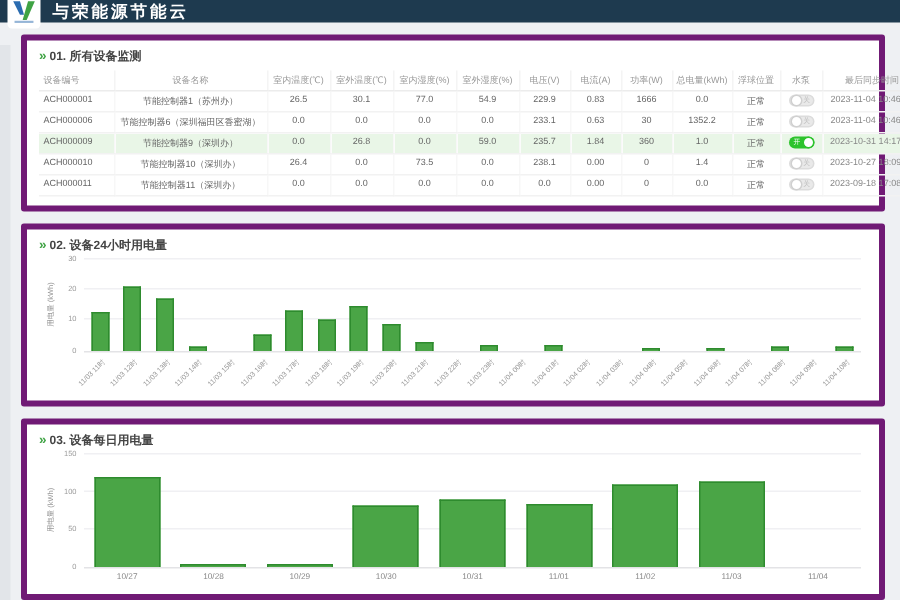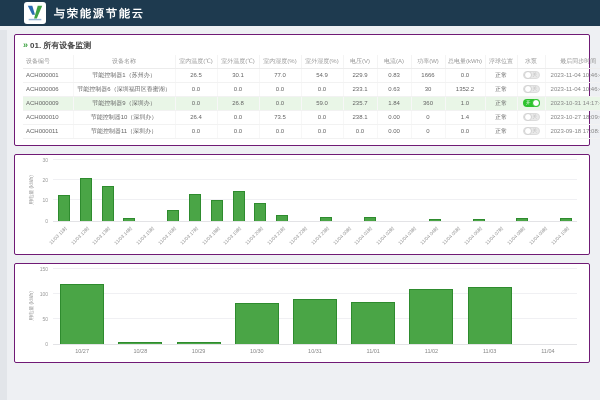--- a/index.html
+++ b/index.html
@@ -1,28 +1,28 @@
 <!DOCTYPE html>
 <html style="--header-bg: #1e3a4f; --accent: #3fa344; --bar: #4aa546; --bar-border: #2e8b2e; --toggle-on: #2dc32d; --row-hl: #e9f6e7;"><head>
 <meta charset="utf-8">
 <style>
   * { margin:0; padding:0; box-sizing:border-box; }
   html,body { width:600px; height:400px; overflow:hidden; }
   body { font-family:"Liberation Sans", sans-serif; background:#eef0f3; color:#555; }
 
   
-  header { height:26px; background:var(--header-bg,#1e3a4f); display:flex; align-items:center; padding:0 24px; }
+  header { height:15px; background:var(--header-bg,#1e3a4f); display:flex; align-items:center; padding:0 5px; }
   .logo { width:22px; height:22px; background:#fff; border-radius:3px; margin-right:8px; display:flex; align-items:center; justify-content:center; flex:none; }
   .app-title { color:#fff; font-size:11px; font-weight:bold; letter-spacing:2px; }
   .company { margin-left:auto; color:#dde6ec; font-size:7.5px; }
 
   
   .leftrail { position:absolute; left:0; top:30px; width:7px; height:370px; background:#e2e5e9; }
   main { padding:8px 10px 0 14px; }
-  .card { background:#fff; border:1px solid #701a75; border-radius:2px; padding:5px 8px 6px 8px; margin-bottom:8px; }
+  .card { background:#fff; border:4px solid #701a75; border-radius:2px; padding:5px 8px 6px 8px; margin-bottom:8px; }
   .sec-title { font-size:8px; font-weight:bold; color:#444; margin-bottom:4px; }
   .chev { color:var(--accent,#3fa344); font-size:9px; margin-right:2px; }
 
   
   table { width:100%; border-collapse:collapse; table-layout:fixed; font-size:6px; }
   th { color:#999; font-weight:normal; height:13px; border-bottom:1px solid #ececec; border-right:1px solid #f4f4f4; text-align:center; overflow:hidden; white-space:nowrap; }
   td { color:#666; height:14px; text-align:center; border-bottom:1px solid #f2f2f2; border-right:1px solid #f7f7f7; overflow:hidden; white-space:nowrap; }
   th:last-child, td:last-child { border-right:none; }
   td:first-child, th:first-child { text-align:left; padding-left:3px; }
   tr.hl td { background:var(--row-hl,#e9f6e7); }
@@ -195,20 +195,21 @@
                 <span class="knob"></span>
                 <span class="tlab">关</span>
               </span></td>
             <td class="sync">2023-09-18 17:08:12</td>
           </tr>
         </tbody>
     </table>
   </section>
 
   <section class="card">
+    <div class="sec-title"><span class="chev">»</span><span>02. 设备24小时用电量</span></div>
     <div class="chart">
         <div class="plot" style="height: 62px;">
           <div class="ylabel">用电量 (kWh)</div>
           <div class="ytick" style="bottom: 0%;">0</div>
           <div class="grid" style="bottom: 33.3333%;"></div>
           <div class="ytick" style="bottom: 33.3333%;">10</div>
           <div class="grid" style="bottom: 66.6667%;"></div>
           <div class="ytick" style="bottom: 66.6667%;">20</div>
           <div class="grid" style="bottom: 100%;"></div>
           <div class="ytick" style="bottom: 100%;">30</div>
@@ -342,20 +343,21 @@
             <span class="xlab">11/04 09时</span>
           </div>
           <div class="xslot">
             <span class="xlab">11/04 10时</span>
           </div>
         </div>
       </div>
   </section>
 
   <section class="card">
+    <div class="sec-title"><span class="chev">»</span><span>03. 设备每日用电量</span></div>
     <div class="chart">
         <div class="plot" style="height: 76px;">
           <div class="ylabel">用电量 (kWh)</div>
           <div class="ytick" style="bottom: 0%;">0</div>
           <div class="grid" style="bottom: 33.3333%;"></div>
           <div class="ytick" style="bottom: 33.3333%;">50</div>
           <div class="grid" style="bottom: 66.6667%;"></div>
           <div class="ytick" style="bottom: 66.6667%;">100</div>
           <div class="grid" style="bottom: 100%;"></div>
           <div class="ytick" style="bottom: 100%;">150</div>

